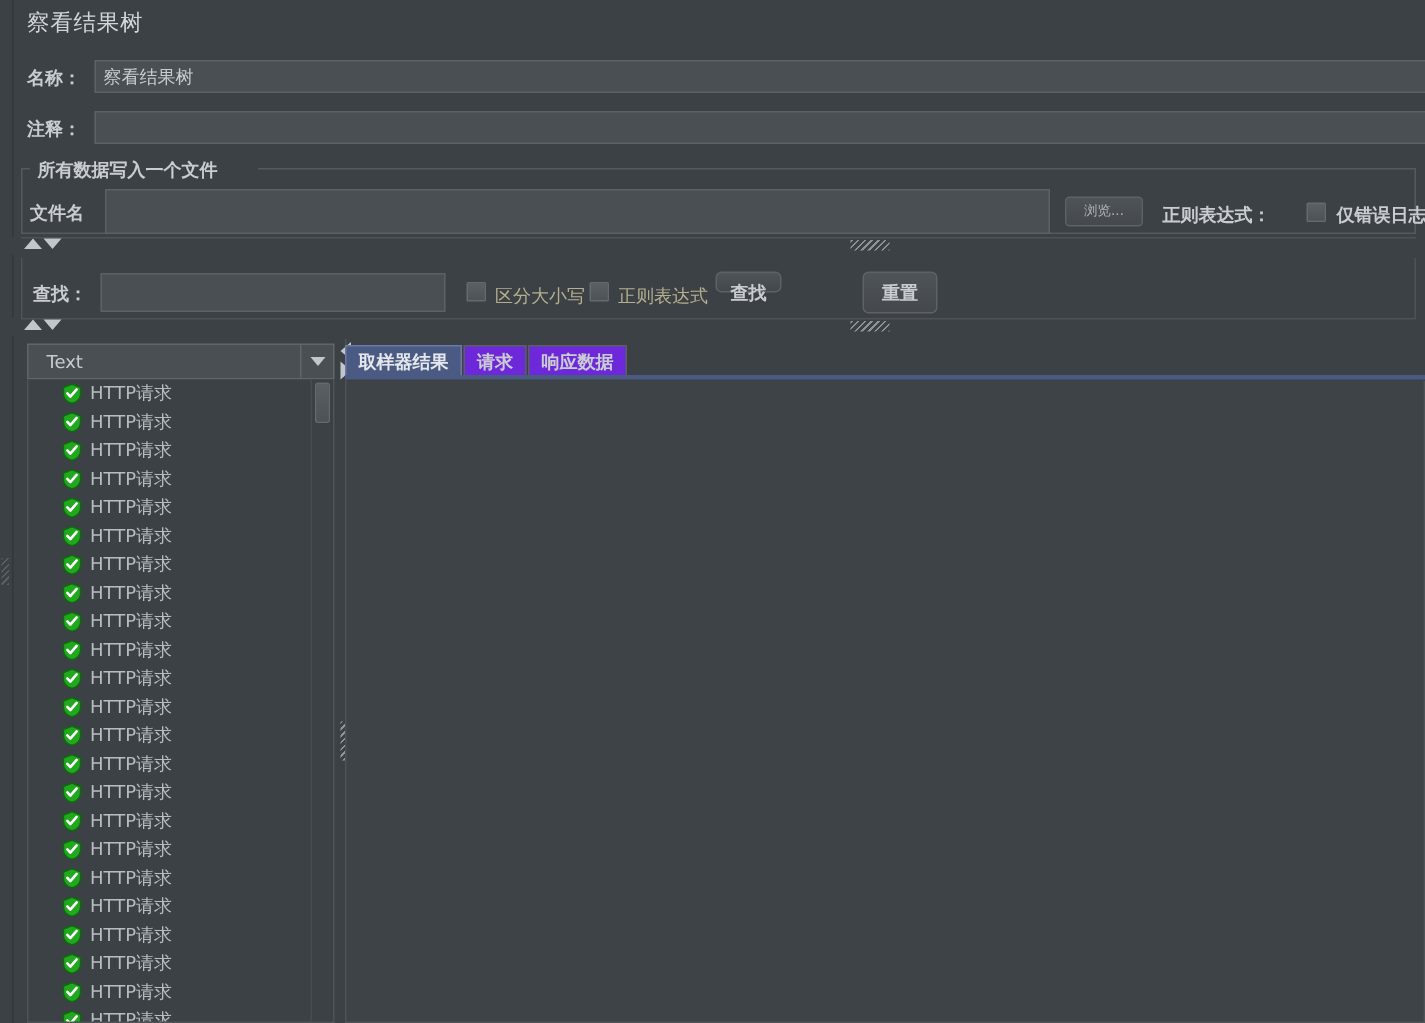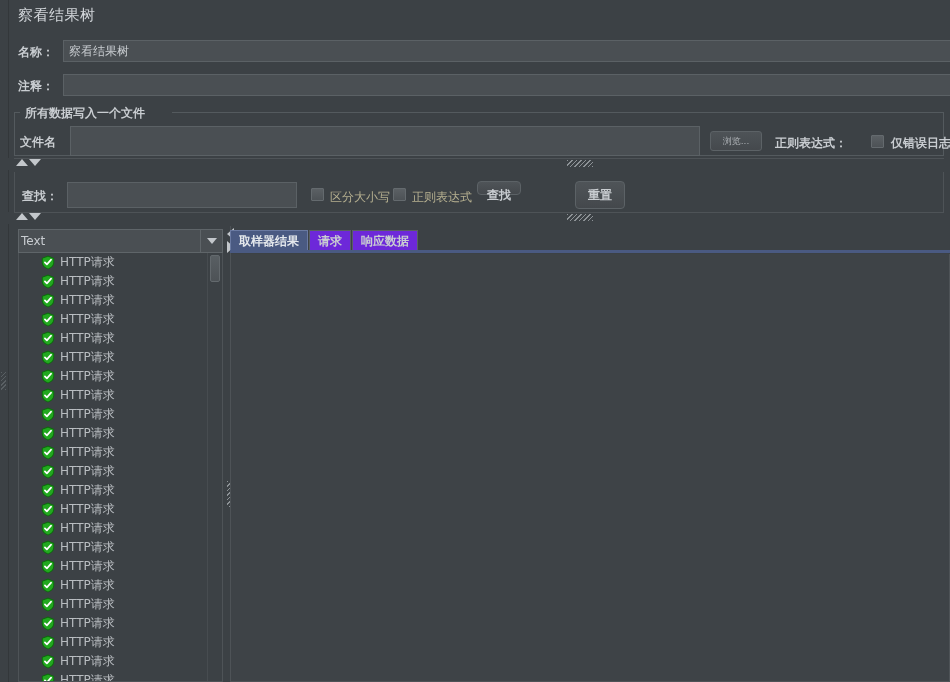--- a/index.html
+++ b/index.html
@@ -261,21 +261,21 @@
     width: 205px;
     height: 24px;
     background: #4a4f53;
     border: 1px solid #5f6569;
     box-sizing: border-box;
     display: flex;
     align-items: center;
   }
   .combo-text {
     flex: 1;
-    padding-left: 2px;
+    padding-left: 12px;
     color: #c8ccd0;
     font-size: 12px;
   }
   .combo-arrowbox {
     width: 21px;
     height: 100%;
     border-left: 1px solid #5f6569;
     display: flex;
     align-items: center;
     justify-content: center;

